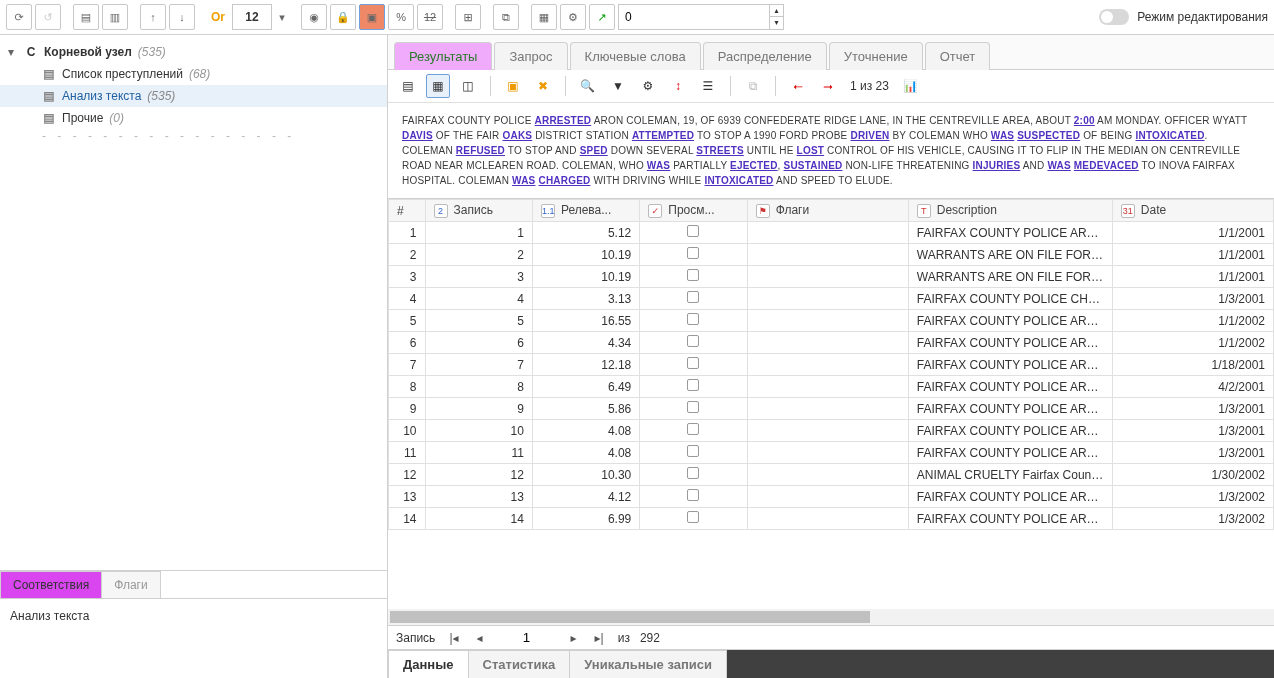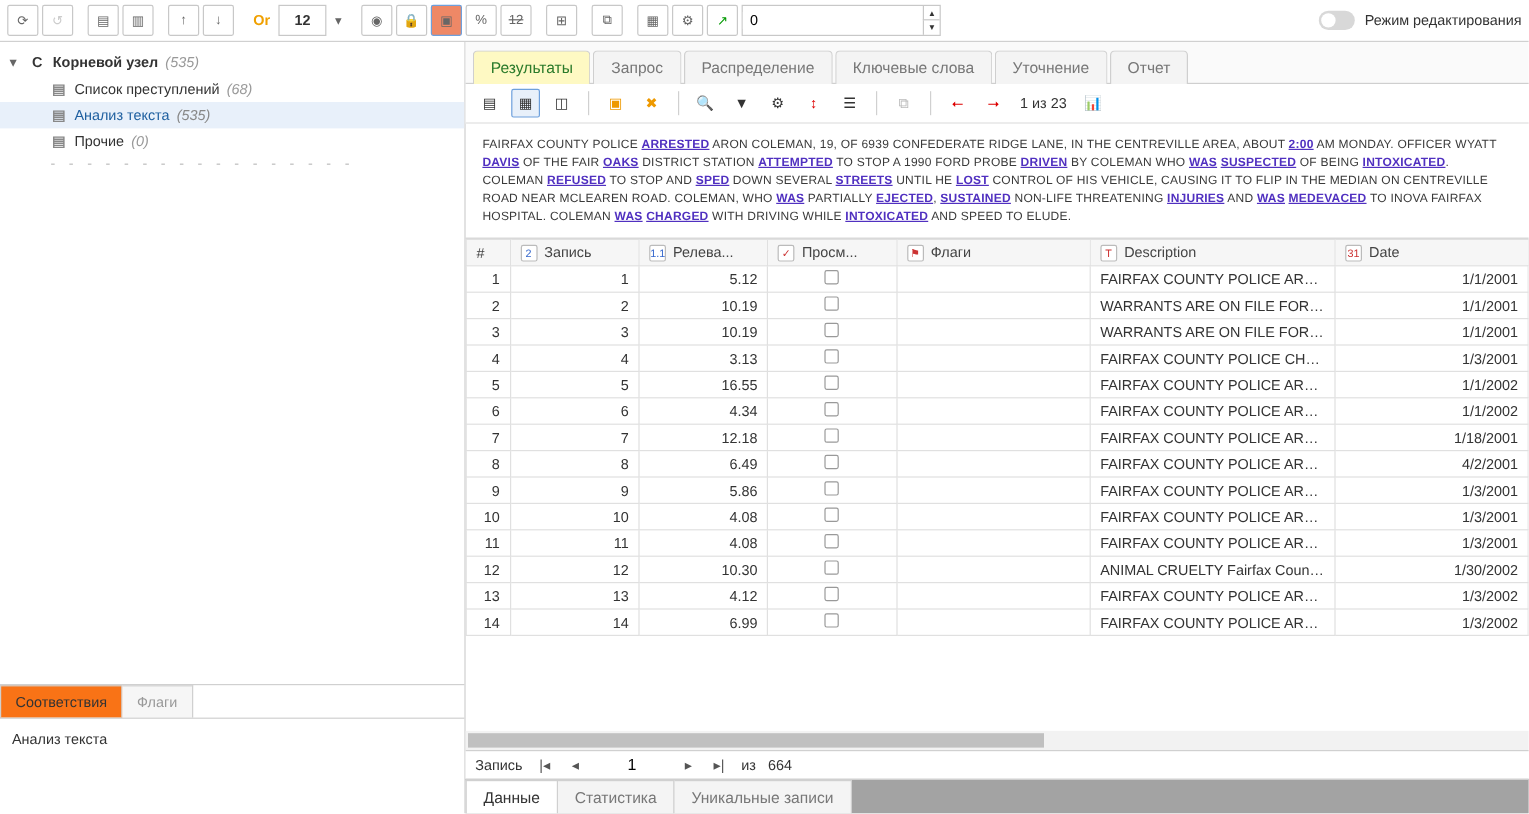--- a/index.html
+++ b/index.html
@@ -30,21 +30,21 @@
 .tree-node.root { padding-left:8px; font-weight:normal; }
 .tree-node .arrow { display:inline-block; width:10px; color:#666; }
 .tree-node .cicon { display:inline-block; width:14px; text-align:center; font-weight:bold; }
 .tree-node .count { color:#999; font-style:italic; }
 .tree-node.child { padding-left:42px; }
 .tree-node.selected { background:#e8f0fa; color:#2060a0; }
 .tree-node.selected .count { color:#888; }
 .tree-dashes { padding-left:42px; color:#bbb; letter-spacing:4px; }
 
 .left-bottom-tabs { border-top:1px solid #d0d0d0; display:flex; align-items:center; }
-.lbt-tab { padding:6px 12px; border:1px solid #d0d0d0; border-bottom:none; background:#f97316; cursor:pointer; }
+.lbt-tab { padding:6px 12px; border:1px solid #d0d0d0; border-bottom:none; background:#d946ef; cursor:pointer; }
 .lbt-tab + .lbt-tab { border-left:none; }
 .lbt-tab.inactive { color:#999; background:#f6f6f6; }
 .lbt-body { padding:10px; border-top:1px solid #d0d0d0; flex-basis:80px; }
 
 
 .right-pane { flex:1; display:flex; flex-direction:column; min-width:0; }
 .tabs { display:flex; border-bottom:1px solid #cfcfcf; background:#fafafa; padding-top:6px; padding-left:6px; gap:0; }
 .tab { padding:6px 14px; border:1px solid #cfcfcf; border-bottom:none; background:#f4f4f4; color:#777; cursor:pointer; font-size:13px; border-radius:4px 4px 0 0; margin-right:2px; position:relative; top:1px; }
 .tab.active { background:#fff; color:#093; color:#2060a0; color:#333; }
 .tab.active { color:#555; }
@@ -76,21 +76,21 @@
 .col-view { width:100px; }
 .col-flags { width:150px; }
 .col-desc { width:190px; }
 .col-date { width:150px; }
 .grid-scroll-helper { height:16px; background:#f2f2f2; display:flex; }
 .grid-scroll-helper .thumb { height:12px; margin:2px; background:#c0c0c0; border-radius:0; width:480px; }
 .nav-bar { display:flex; align-items:center; gap:10px; padding:4px 8px; border-top:1px solid #d0d0d0; background:#fff; font-size:12px; }
 .nav-bar .nav-btn { cursor:pointer; padding:0 4px; color:#555; }
 .nav-input { width:60px; text-align:center; border:none; }
 
-.bottom-tabs { display:flex; border-top:1px solid #d0d0d0; background:#a3a3a3; }
+.bottom-tabs { display:flex; border-top:1px solid #d0d0d0; background:#404040;font-weight:bold; }
 .bt-tab { padding:6px 14px; border:1px solid #d0d0d0; border-bottom:none; cursor:pointer; background:#f4f4f4; color:#777; font-size:13px; }
 .bt-tab.active { background:#fff; color:#333; }
 .bt-tab + .bt-tab { border-left:none; }
 </style>
 </head>
 <body>
 
 <div class="app">
 
   <div class="toolbar">
@@ -162,24 +162,24 @@
       </div>
       <div class="left-bottom-tabs">
         <div class="lbt-tab">Соответствия</div>
         <div class="lbt-tab inactive">Флаги</div>
       </div>
       <div class="lbt-body">Анализ текста</div>
     </div>
 
     <div class="right-pane">
       <div class="tabs">
-          <div class="tab active" style="color: rgb(42, 122, 42); background: #fef9c3;">Результаты</div>
+          <div class="tab active" style="color: rgb(42, 122, 42); background: #f0abfc;">Результаты</div>
           <div class="tab">Запрос</div>
+          <div class="tab">Ключевые слова</div>
           <div class="tab">Распределение</div>
-          <div class="tab">Ключевые слова</div>
           <div class="tab">Уточнение</div>
           <div class="tab">Отчет</div>
         </div>
 
       <div class="sub-toolbar">
         <div class="sub-btn">▤</div>
         <div class="sub-btn active">▦</div>
         <div class="sub-btn">◫</div>
         <div class="sub-sep"></div>
         <div class="sub-btn" style="color:#e90;">▣</div>
@@ -358,21 +358,21 @@
             <div class="thumb"></div>
           </div>
         <div class="nav-bar">
           <span>Запись</span>
           <span class="nav-btn">|◂</span>
           <span class="nav-btn">◂</span>
           <input class="nav-input" value="1" style="">
           <span class="nav-btn">▸</span>
           <span class="nav-btn">▸|</span>
           <span>из</span>
-          <span>664</span>
+          <span>292</span>
         </div>
         <div class="bottom-tabs">
             <div class="bt-tab active">Данные</div>
             <div class="bt-tab">Статистика</div>
             <div class="bt-tab">Уникальные записи</div>
           </div>
       </div>
     </div>
   </div>
 </div>

